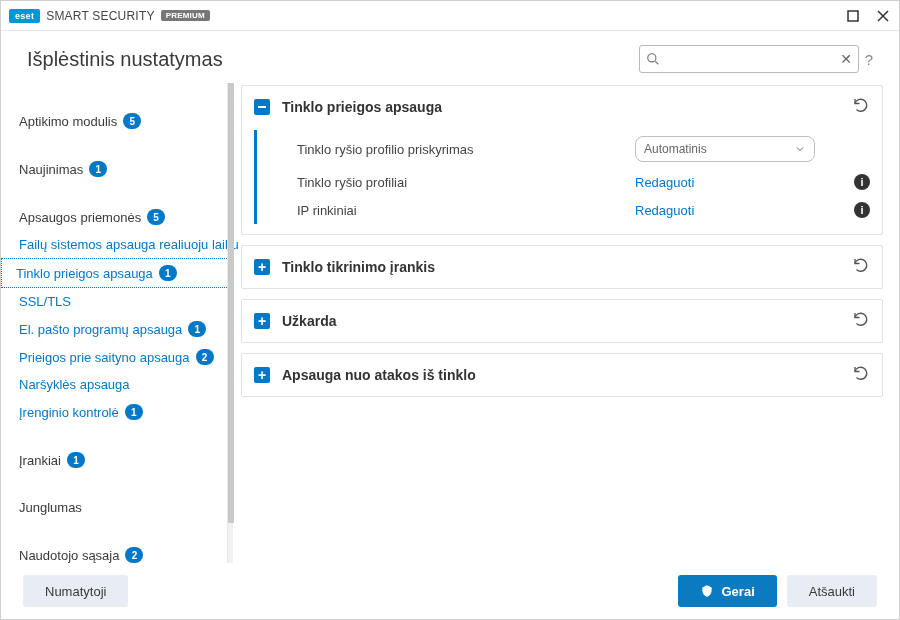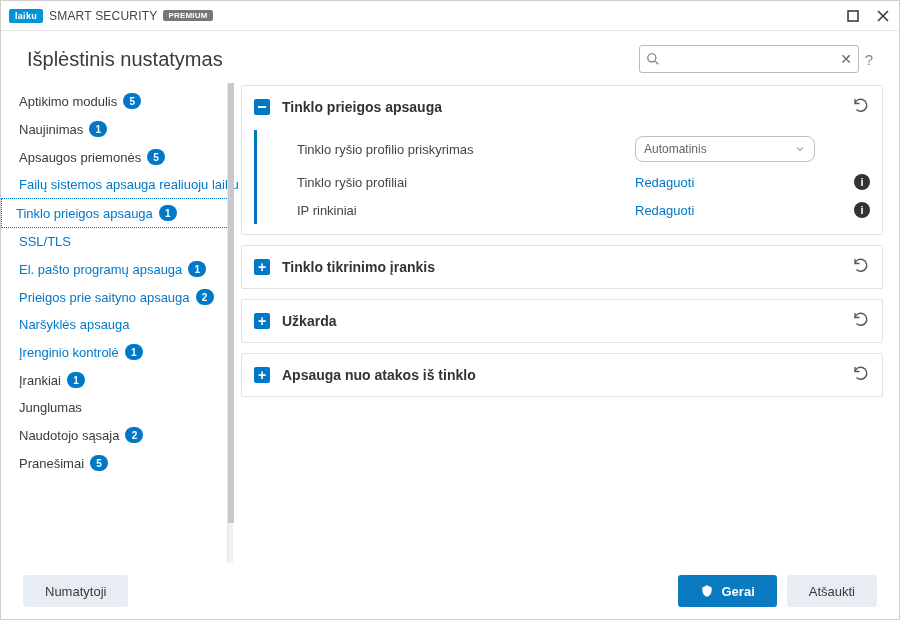--- a/index.html
+++ b/index.html
@@ -25,21 +25,21 @@
   .clear-x { color:#666; font-size:14px; line-height:1; }
   .help-q { width:20px; text-align:center; color:#888; font-size:15px; }
 
   .body { flex:1; display:flex; overflow:hidden; }
 
   .sidebar { width:232px; padding:4px 0 0 0; position:relative; }
   .side-scroll { position:absolute; right:0; top:0; bottom:0; width:6px; background:#f1f1f1; border-left:1px solid #e7e7e7;}
   .side-thumb { width:6px; background:#c9c9c9; height:440px; position:absolute; top:0; }
 
   .nav-item { display:flex; align-items:center; gap:6px; padding:6px 14px 6px 14px; font-size:13px; color:#3a3a3a; cursor:default; }
-  .nav-item.top { font-weight:400; margin-top:0; border-left:4px solid transparent; }
+  .nav-item.top { font-weight:400; margin-top:20px; border-left:4px solid transparent; }
   .nav-item.sub { padding-left:14px; color:#0078c8; border-left:4px solid transparent; }
   .nav-item.top .label, .nav-item.sub .label { flex:0 0 auto; }
   .nav-item.selected { border:1px dotted #0078c8; color:#0078c8; }
   .nav-item .label { flex:0 0 auto; }
   .badge { background:#0078c8; color:#fff; border-radius:9px; min-width:18px; height:16px; font-size:10px; font-weight:600; display:inline-flex; align-items:center; justify-content:center; padding:0 5px; }
 
   .main { flex:1; padding:2px 16px 0 8px; overflow:auto; }
   .panel { border:1px solid #e2e2e2; border-radius:2px; background:#fff; margin-bottom:10px; }
   .panel-head { display:flex; align-items:center; padding:10px 12px; gap:12px; }
   .toggle-box { width:16px; height:16px; background:#0078c8; display:flex; align-items:center; justify-content:center; border-radius:2px; flex-shrink:0; }
@@ -51,35 +51,35 @@
   .row { display:flex; align-items:center; padding:6px 12px 6px 40px; font-size:13px; gap:8px; border-left:3px solid #0078c8; margin-left:12px; }
   .row .row-label { flex:0 0 330px; color:#444; }
   .row .row-ctrl { flex:1; }
   .select { width:180px; height:26px; border:1px solid #bfbfbf; border-radius:8px; display:flex; align-items:center; padding:0 8px; font-size:12px; color:#666; justify-content:space-between; background:#fff; }
   .select svg { width:12px; height:12px; stroke:#666; fill:none; stroke-width:2; }
   .link { color:#0078c8; font-size:13px; }
   .info-icon { width:16px;height:16px;border-radius:50%;background:#333;color:#fff;display:flex;align-items:center;justify-content:center;font-size:11px;font-weight:700; }
   .row-end { margin-left:auto; display:flex; align-items:center; gap:10px; }
 
   .footer { height:56px; border-top:0; display:flex; align-items:center; padding:0 22px; gap:10px; }
-  .btn { height:32px; padding:0 22px; border-radius:3px; font-size:13px; display:flex; align-items:center; justify-content:center; cursor:default; }
+  .btn { height:16px; padding:16px 22px; border-radius:3px; font-size:13px; display:flex; align-items:center; justify-content:center; cursor:default; }
   .btn-default { background:#e7edf2; color:#3a3a3a; }
   .btn-primary { background:#0a7bc0; color:#fff; font-weight:600; gap:8px; }
   .btn-primary svg { width:14px; height:14px; fill:#fff; }
   .btn-secondary { background:#e7edf2; color:#3a3a3a; }
   .footer-spacer { flex:1; }
 </style>
 </head>
 <body>
 
 <div class="window">
 
   <div class="titlebar">
     <div class="brand">
-      <span class="brand-eset">laiku</span>
+      <span class="brand-eset">eset</span>
       <span class="brand-name">
         <span>SMART</span>
         <b>SECURITY</b>
       </span>
       <span class="brand-tier">PREMIUM</span>
     </div>
     <div class="title-spacer"></div>
     <div class="win-btns">
       <div class="win-btn">
         <svg viewBox="0 0 12 12">

